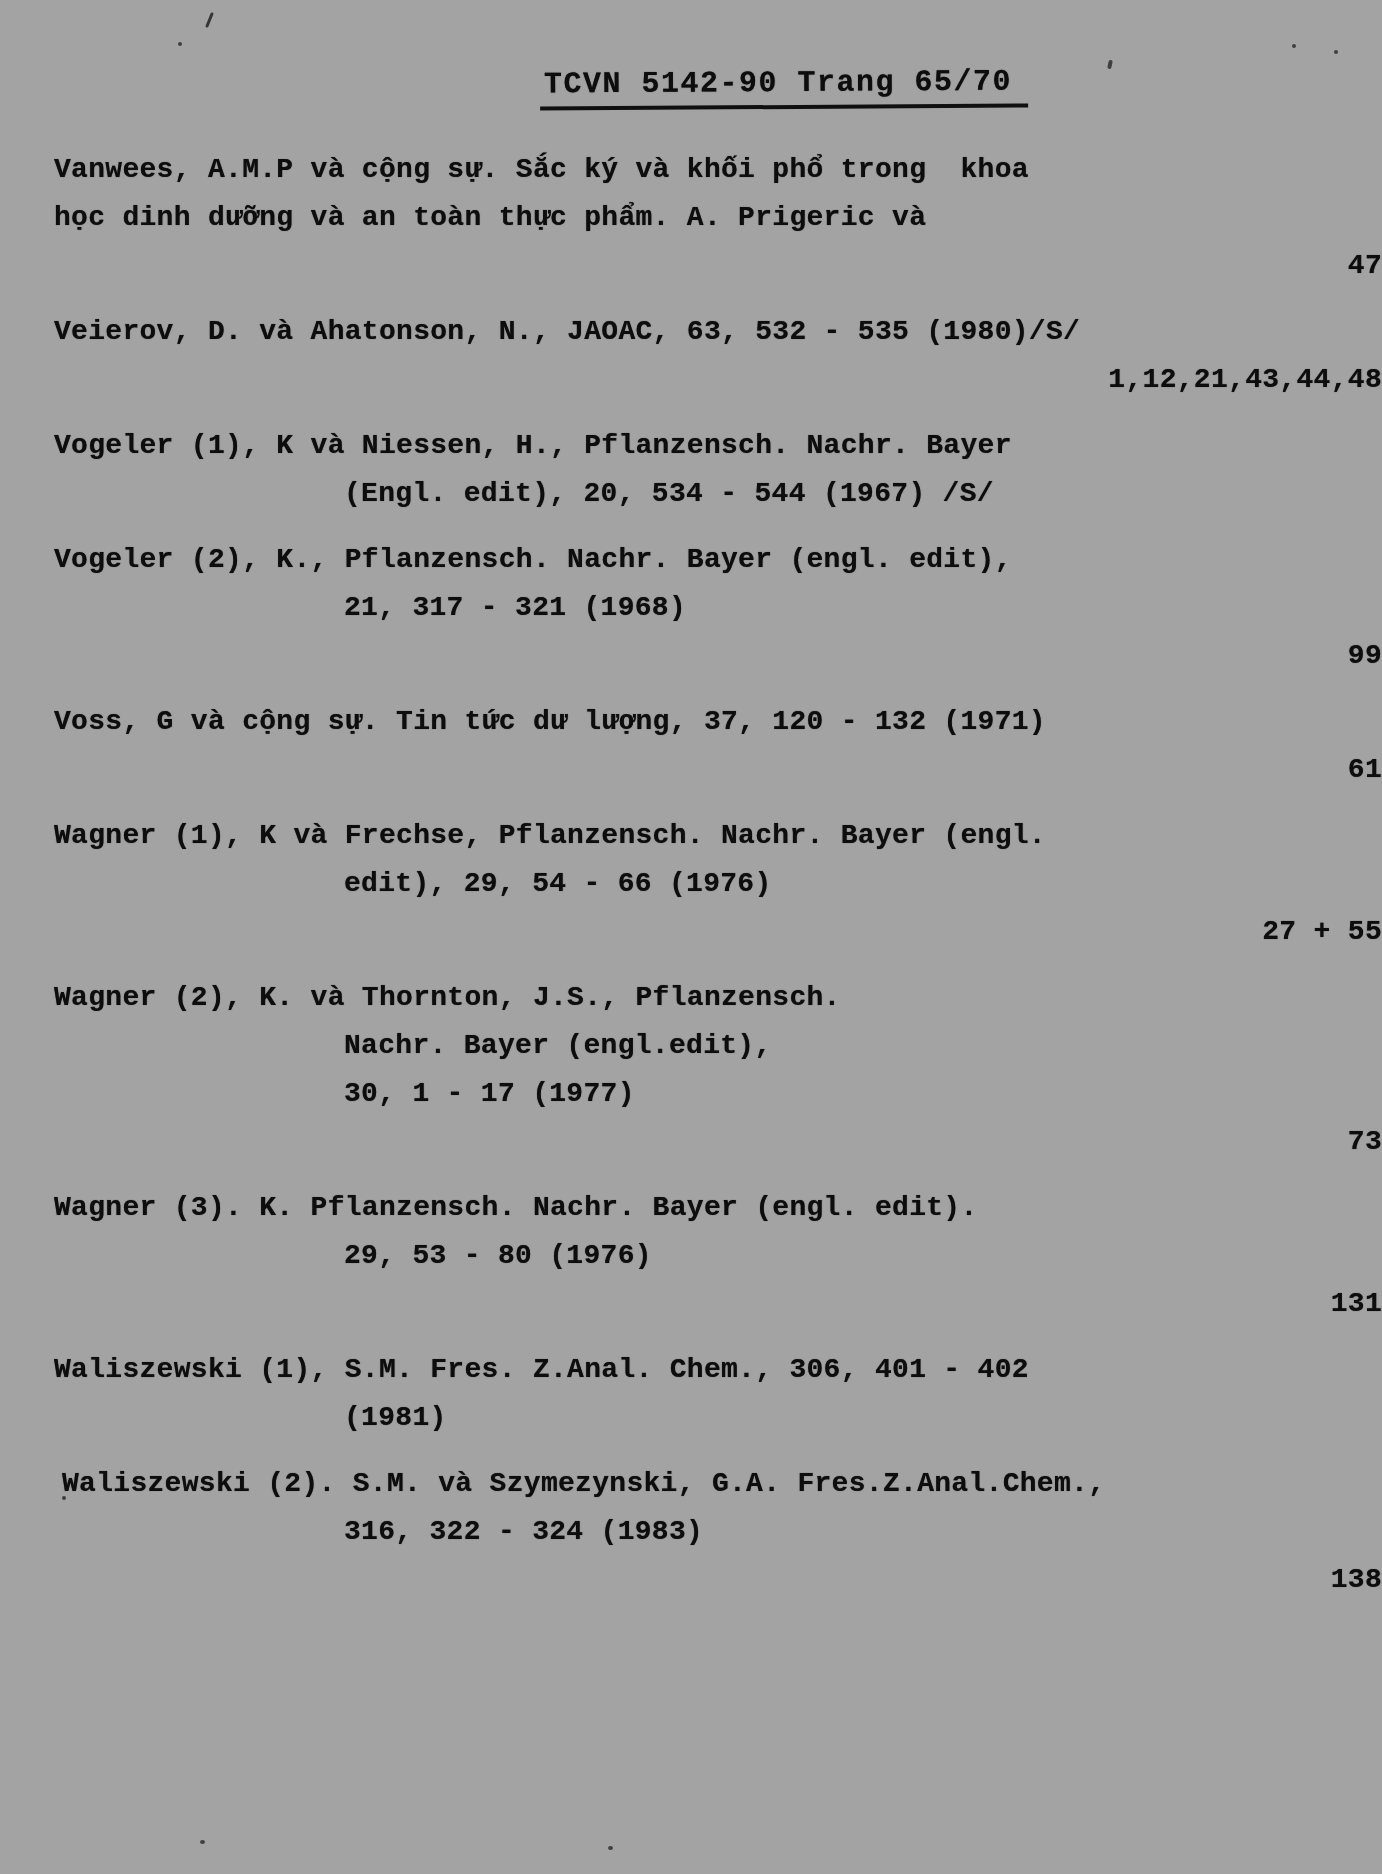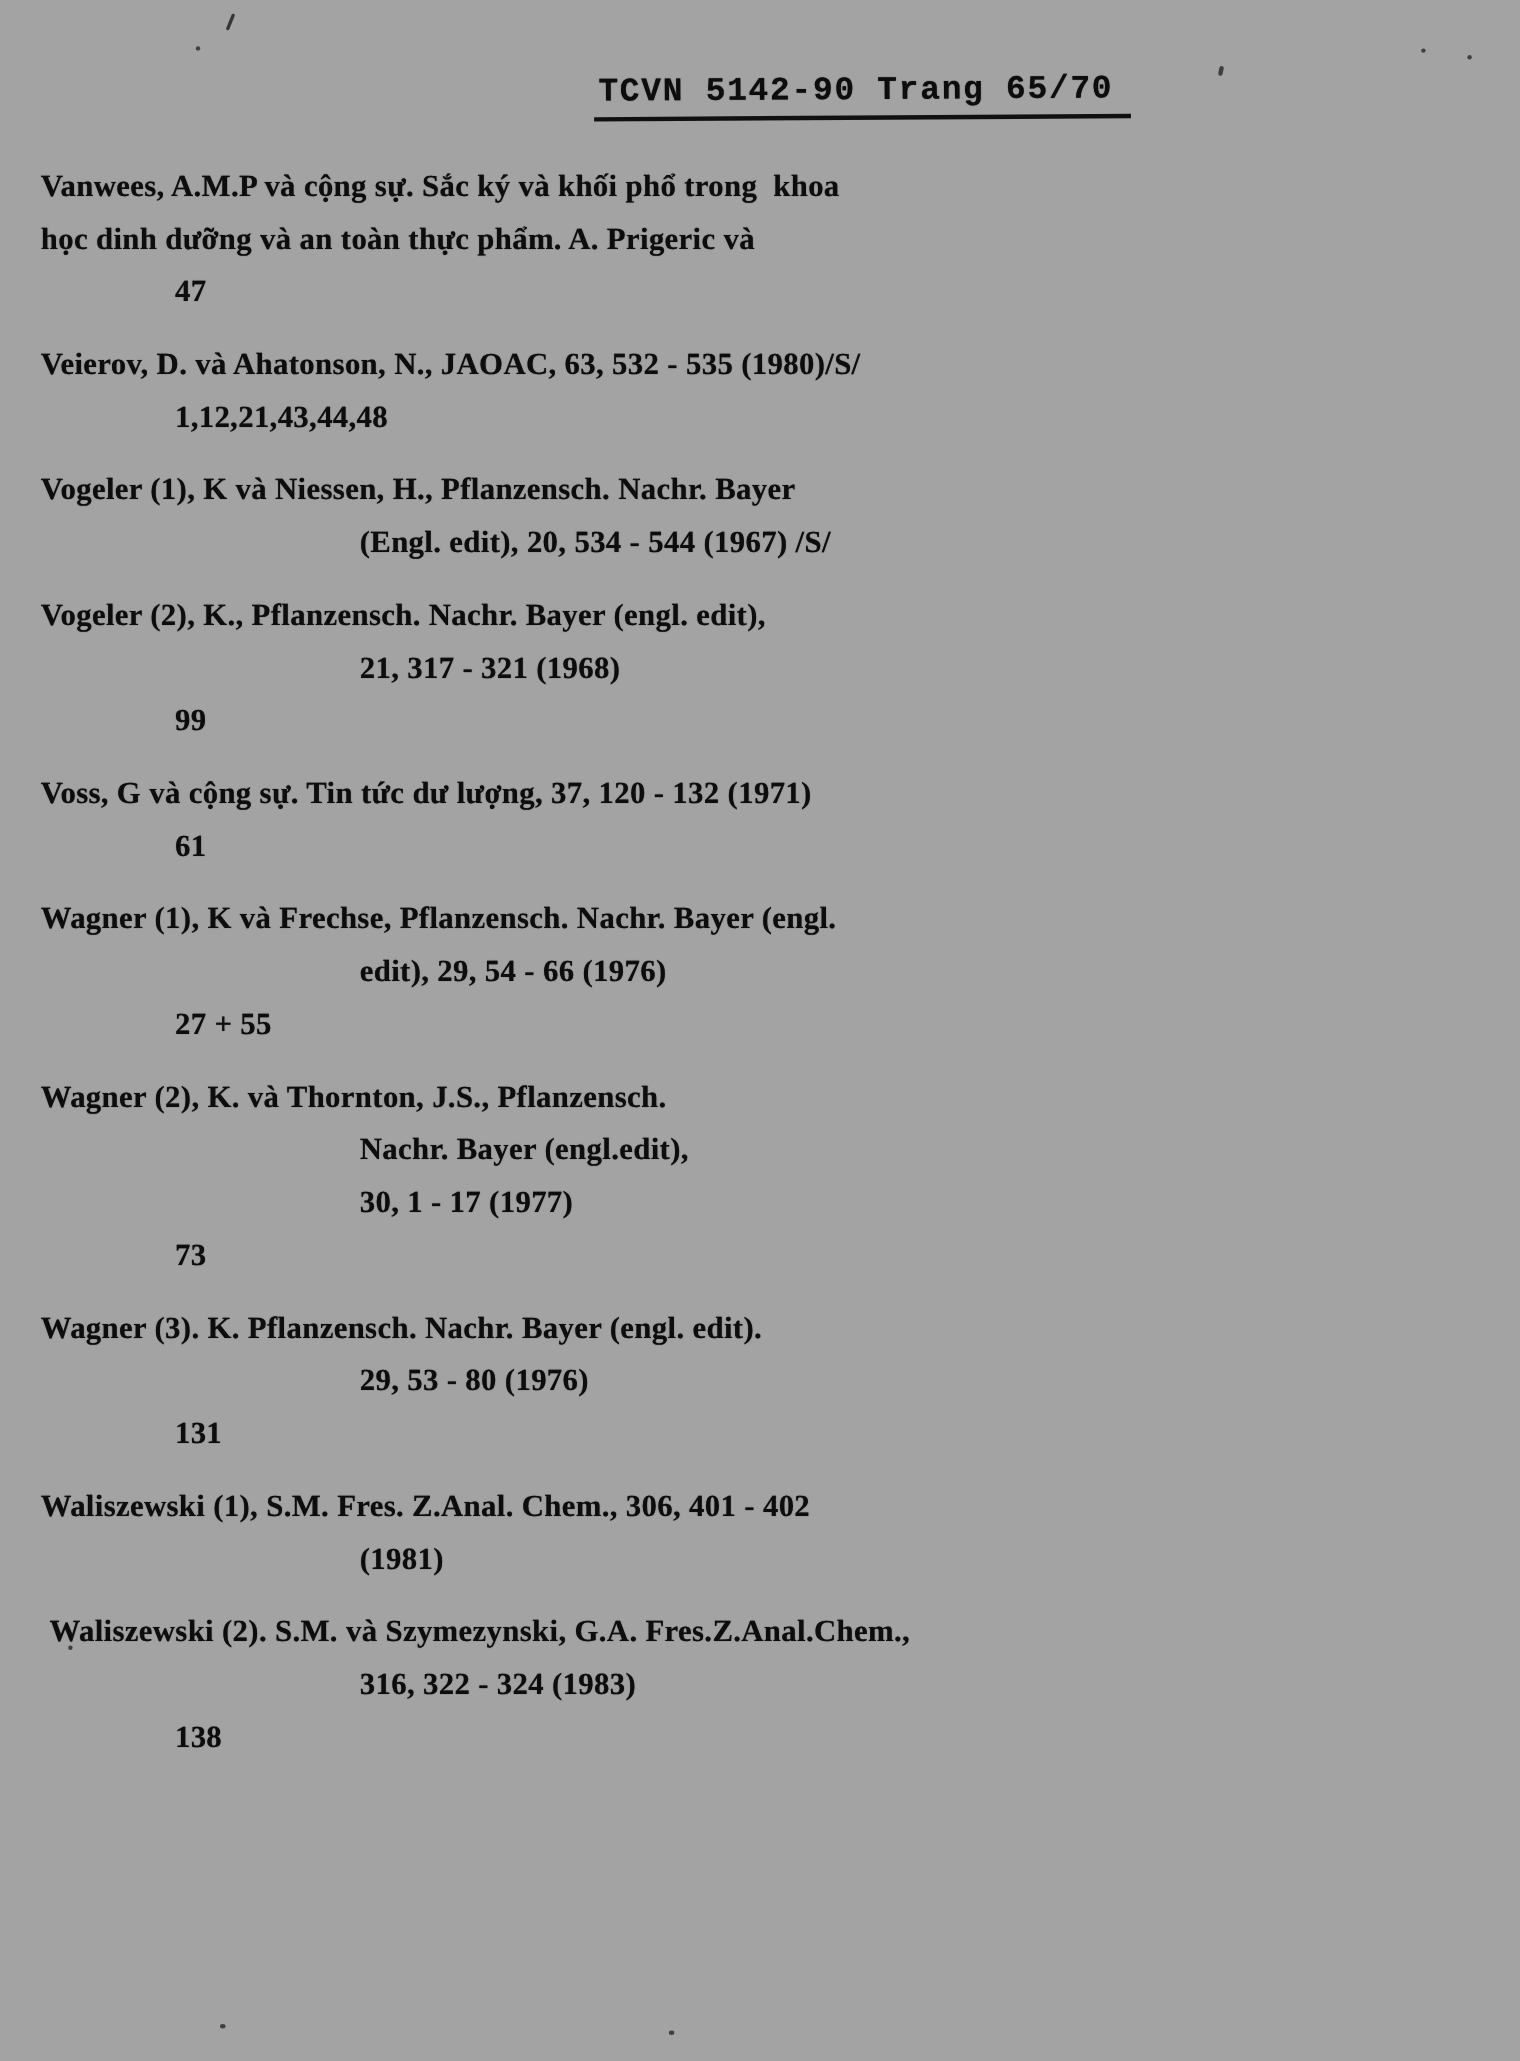--- a/index.html
+++ b/index.html
@@ -32,39 +32,38 @@
     font-size: 30px;
     font-weight: 700;
     letter-spacing: 1.5px;
     white-space: pre;
     border-bottom: 4px solid #101010;
     padding: 0 16px 5px 4px;
     transform: rotate(-0.35deg);
     text-shadow: 0 0 1px rgba(0,0,0,0.65);
   }
   .refs {
-    padding-left: 37px;
+    padding-left: 54px;
     padding-top: 28px;
-    font-family: Liberation Serif, serif;
   }
   .entry {
     margin-bottom: 18px;
   }
   .line {
     font-size: 28px;
     font-weight: 700;
     line-height: 48px;
     white-space: pre;
     text-shadow: 0 0 1px rgba(0,0,0,0.6);
     letter-spacing: 0.3px;
   }
   .line.main { margin-left: 0; }
   .line.main2 { margin-left: 8px; }
   .line.cont { margin-left: 290px; }
-  .line.num  { margin-left: 122px; }
+  .line.num  { margin-left: 122px; text-align: right; }
   .speck {
     position: absolute;
     background: #262626;
     border-radius: 50%;
     opacity: 0.8;
   }
   .speck.slash {
     width: 3px;
     height: 16px;
     border-radius: 2px;

